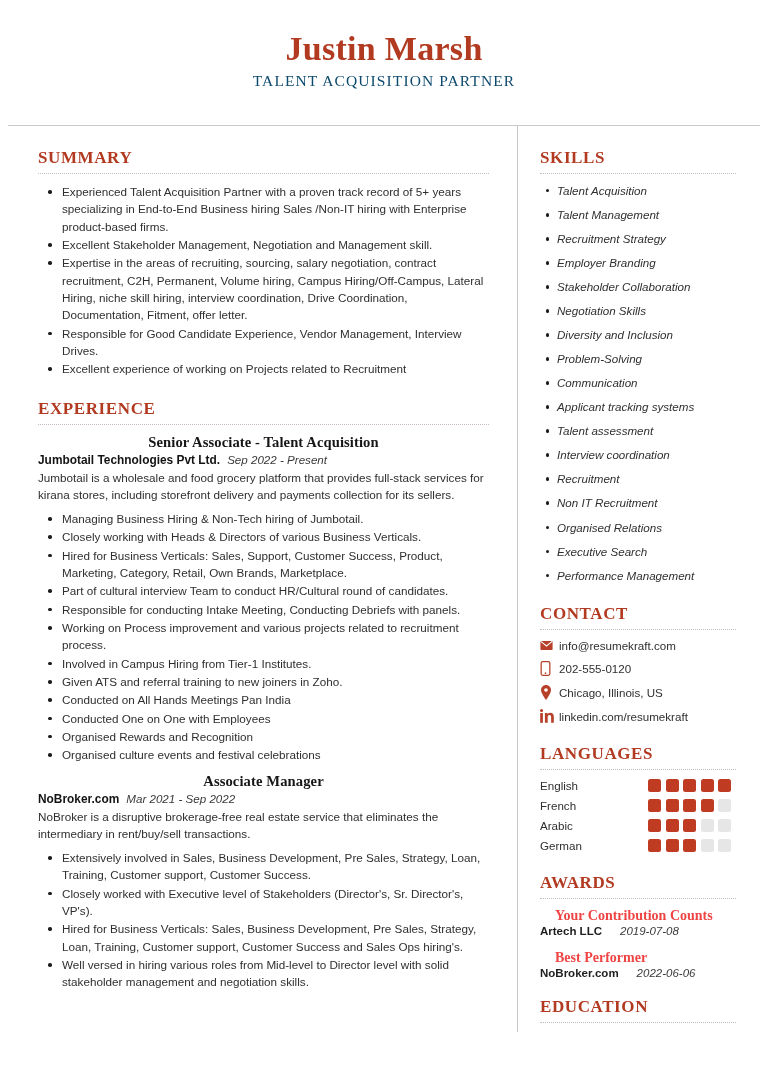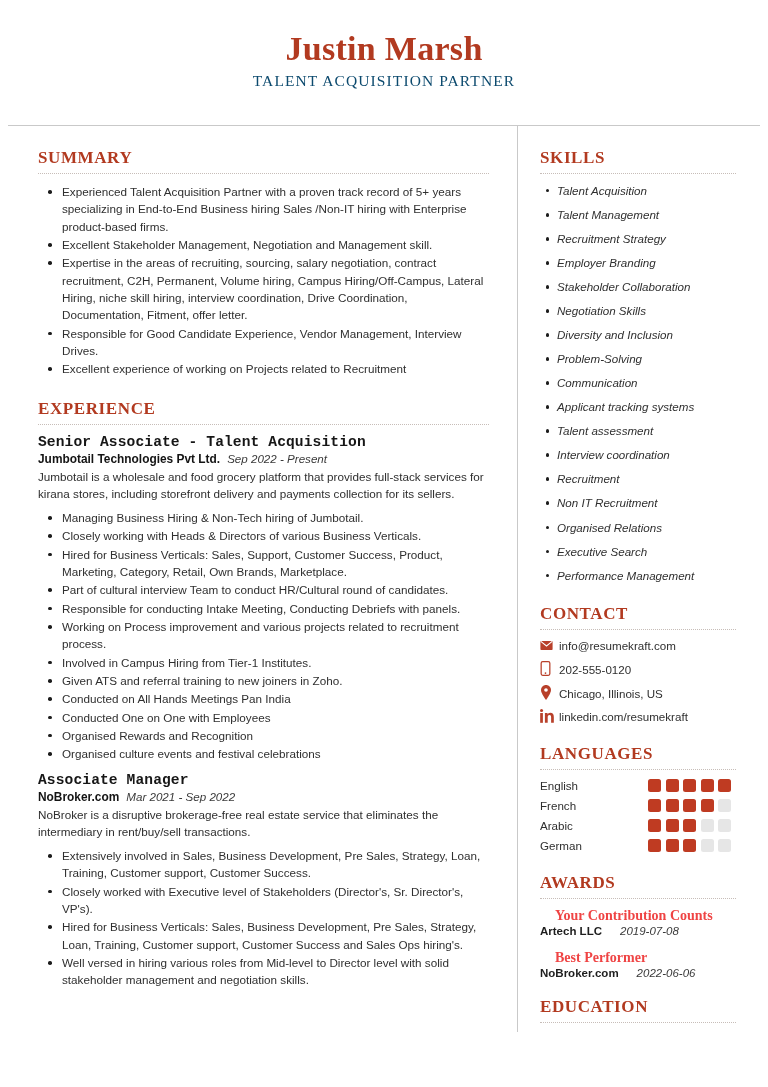--- a/index.html
+++ b/index.html
@@ -88,26 +88,27 @@
     top: 7px;
     width: 3.6px;
     height: 3.6px;
     border-radius: 50%;
     background: #1c1c1c;
   }
 
   
   .job { margin-top: 9px; }
   .job-title {
-    font-family: Liberation Mono, monospace;
+    font-family: Liberation Serif, serif;
     font-weight: bold;
     font-size: 14.6px;
     color: #161616;
     margin: 0 0 2px 0;
     letter-spacing: 0.1px;
+    text-align: center;
   }
   .job-meta { margin: 0 0 2px 0; font-size: 11.9px; }
   .job-company { font-weight: bold; color: #141414; }
   .job-dates { font-style: italic; color: #3a3a3a; margin-left: 7px; font-size: 11.6px; }
   .job-desc {
     font-size: 11.7px;
     line-height: 1.48;
     color: #2f2f2f;
     margin: 0 0 7px 0;
   }
@@ -129,21 +130,21 @@
     top: 6px;
     width: 3.4px;
     height: 3.4px;
     border-radius: 50%;
     background: #1c1c1c;
   }
 
   
   .contact-row {
     display: flex;
-    align-items: flex-end;
+    align-items: center;
     margin-bottom: 9px;
     font-size: 11.6px;
     color: #2f2f2f;
   }
   .contact-ico {
     width: 19px;
     min-width: 19px;
     display: inline-flex;
     align-items: center;
     justify-content: flex-start;

